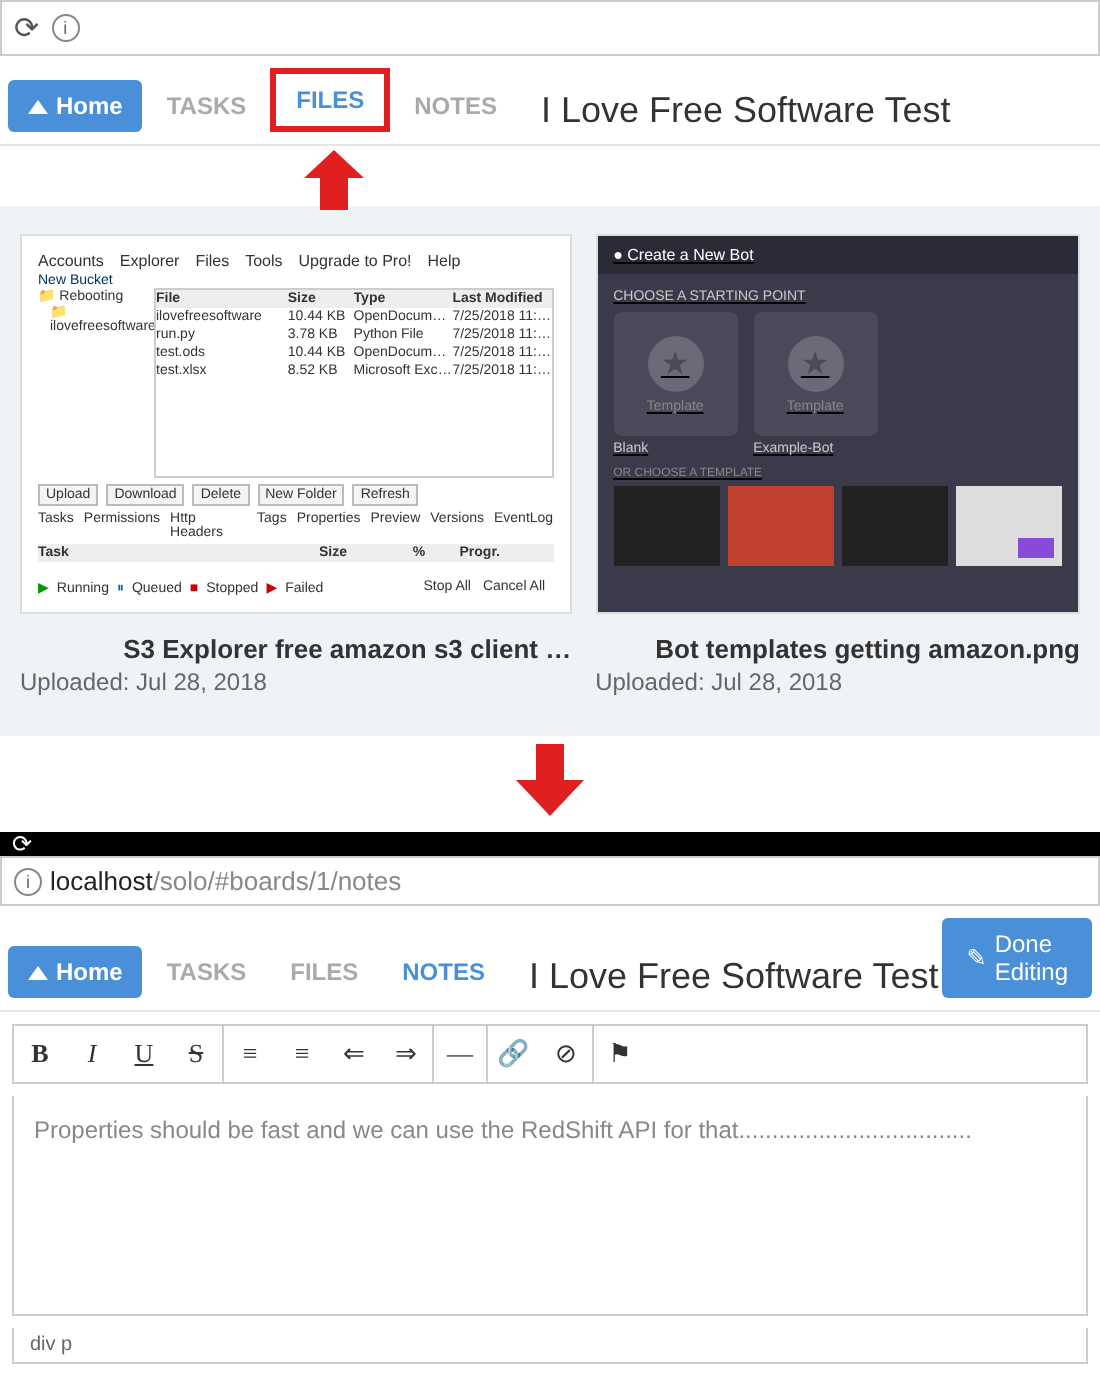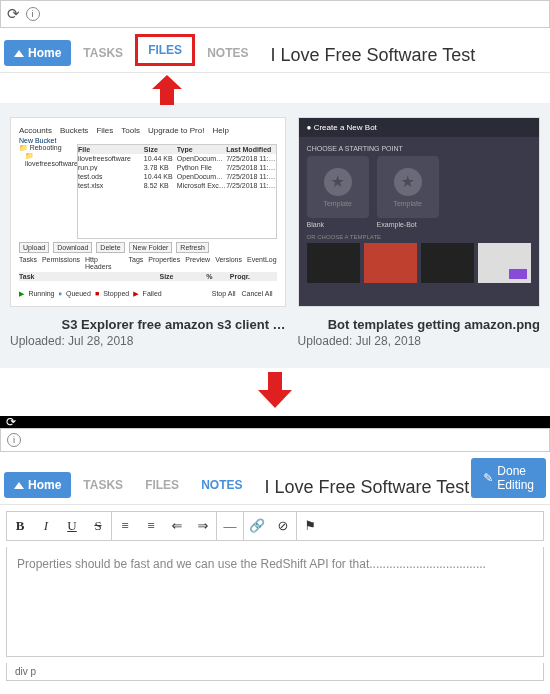--- a/index.html
+++ b/index.html
@@ -28,21 +28,21 @@
   .s3-row span{ overflow:hidden; white-space:nowrap; text-overflow:ellipsis;}
   .s3-hdr { background:#eee; font-weight:bold;}
   .s3-tree { width:55px; font-size:7px; color:#333;}
   .s3-body { display:flex; gap:3px;}
   .s3-table { flex:1; border:1px solid #ccc; height:95px;}
   .s3-toolbar { display:flex; gap:4px; font-size:7px; color:#333; margin-top:3px; align-items:center;}
   .s3-tbtn{ border:1px solid #bbb; padding:1px 3px; background:#f4f4f4;}
   .s3-tabs{ display:flex; gap:5px; font-size:7px; color:#333; margin-top:3px;}
   .s3-bottom{ display:flex; justify-content:space-between; font-size:7px; color:#333; margin-top:auto;}
   .s3-status span{ margin-right:4px;}
-  .bot-thumb { background:#3a3a4a; padding:0; }
+  .bot-thumb { background:#3a3a4a; padding:0;text-decoration:underline; }
   .bot-header { background:#2b2b38; color:#fff; font-size:8px; padding:5px 8px;}
   .bot-body{ padding:8px;}
   .bot-label{ color:#ccc; font-size:7px; margin-bottom:4px;}
   .bot-templates{ display:flex; gap:8px;}
   .bot-tpl{ background:#4a4a5a; width:62px; height:62px; border-radius:4px; display:flex; flex-direction:column; align-items:center; justify-content:center; color:#888; font-size:7px; gap:4px;}
   .bot-star{ width:28px; height:28px; background:#6a6a78; border-radius:50%; position:relative; display:flex; align-items:center; justify-content:center; color:#4a4a5a; font-size:16px;}
   .bot-names{ display:flex; gap:8px; color:#ccc; font-size:7px; margin-top:3px;}
   .bot-names span{ width:62px;}
   .bot-label2{ color:#888; font-size:6px; margin-top:6px;}
   .bot-strip{ display:flex; gap:4px; margin-top:3px; height:40px;}
@@ -83,21 +83,21 @@
 <svg class="red-arrow-up arrow-col" width="30" height="30" style="margin-left:0;">
   <polygon points="15,0 30,14 22,14 22,30 8,30 8,14 0,14" fill="#e02020"></polygon>
 </svg>
 
 <div class="files-area">
 
   <div class="file-card">
     <div class="thumb s3-thumb" style="display:flex; flex-direction:column;">
       <div class="s3menu">
         <span>Accounts</span>
-          <span>Buckets</span>
+          <span>Explorer</span>
           <span>Files</span>
           <span>Tools</span>
           <span>Upgrade to Pro!</span>
           <span>Help</span>
       </div>
       <div style="font-size:7px;color:#036;">New Bucket</div>
       <div class="s3-body">
         <div class="s3-tree">
           <div>📁 <span>Rebooting</span></div>
           <div style="margin-left:6px;">📁 <span>ilovefreesoftware</span></div>
@@ -204,20 +204,23 @@
   <svg class="red-arrow-down" width="34" height="36">
     <polygon points="10,0 24,0 24,18 34,18 17,36 0,18 10,18" fill="#e02020"></polygon>
   </svg>
 </div>
 
 <div class="black-bar">
   <span class="reload-btn">⟳</span>
 </div>
 <div class="browser-bar">
   <span class="lock-icon">i</span>
+  <span class="url-text">
+    <span>localhost</span><span class="gray">/solo/#boards/1/notes</span>
+  </span>
 </div>
 
 <div class="toolbar">
   <span class="home-btn">
     <span class="home-icon"></span>
     <span>Home</span>
   </span>
   <span class="tab">TASKS</span>
   <span class="tab">FILES</span>
   <span class="tab active-notes">NOTES</span>

